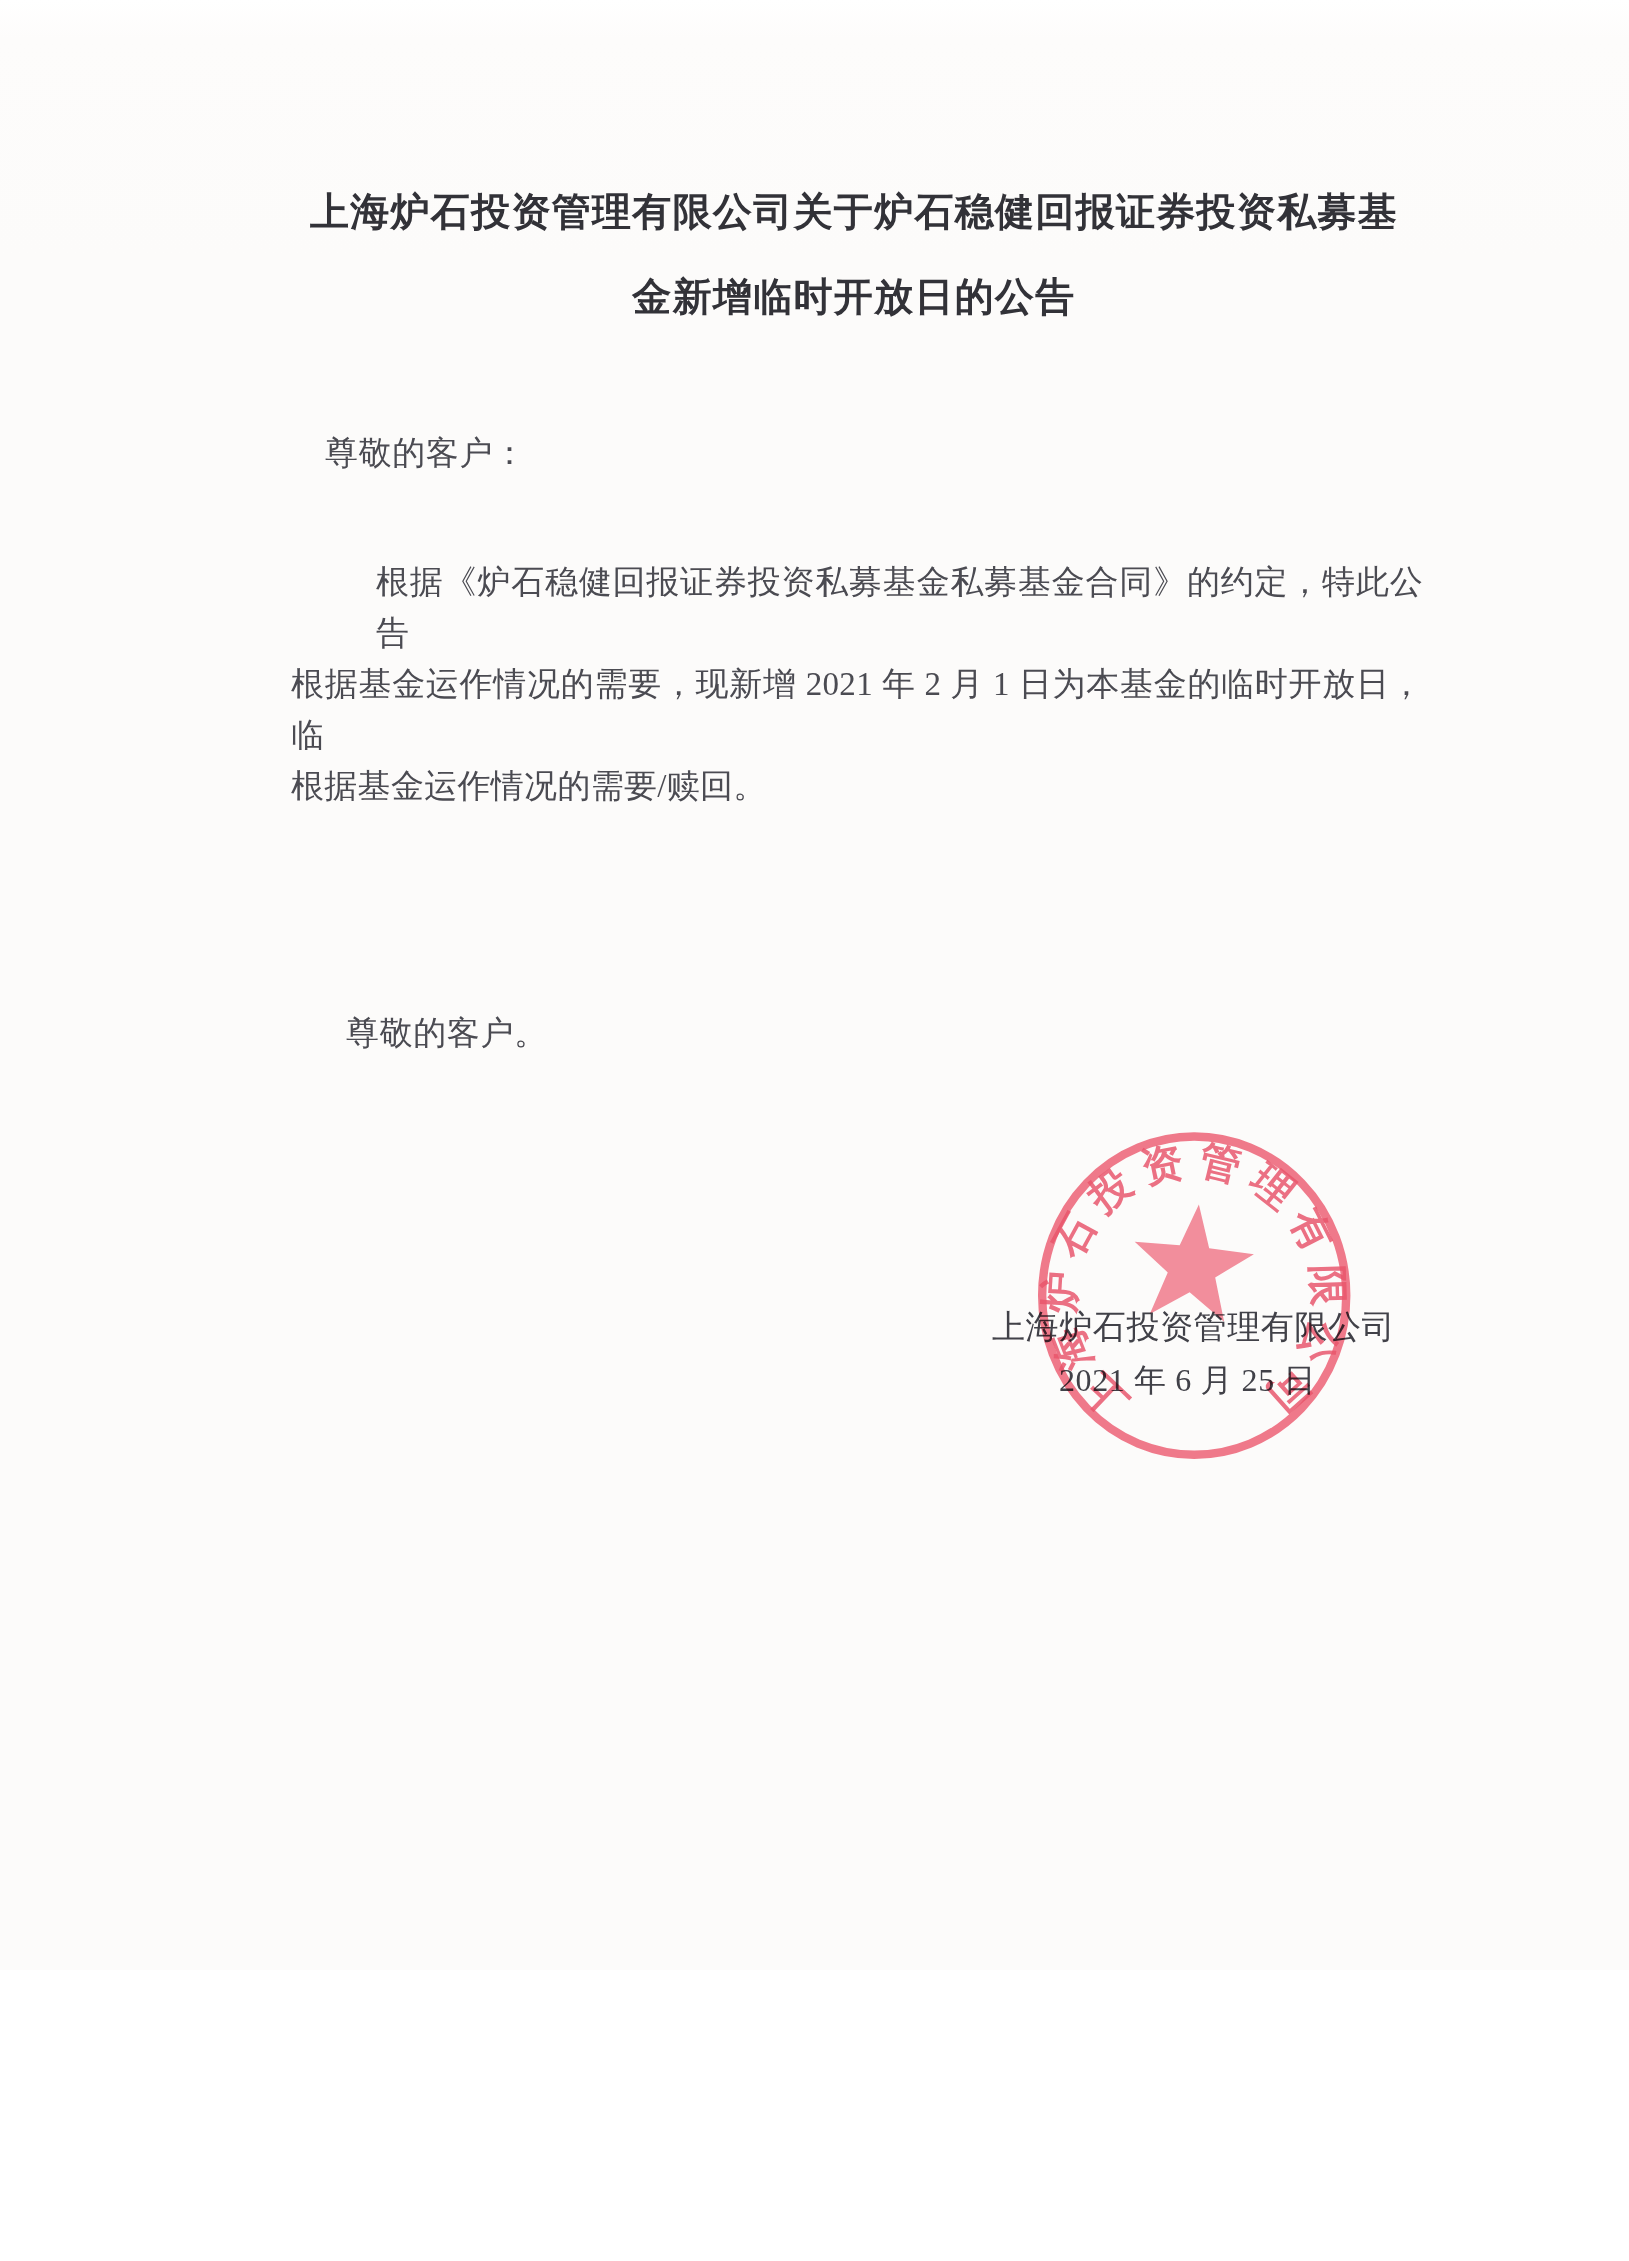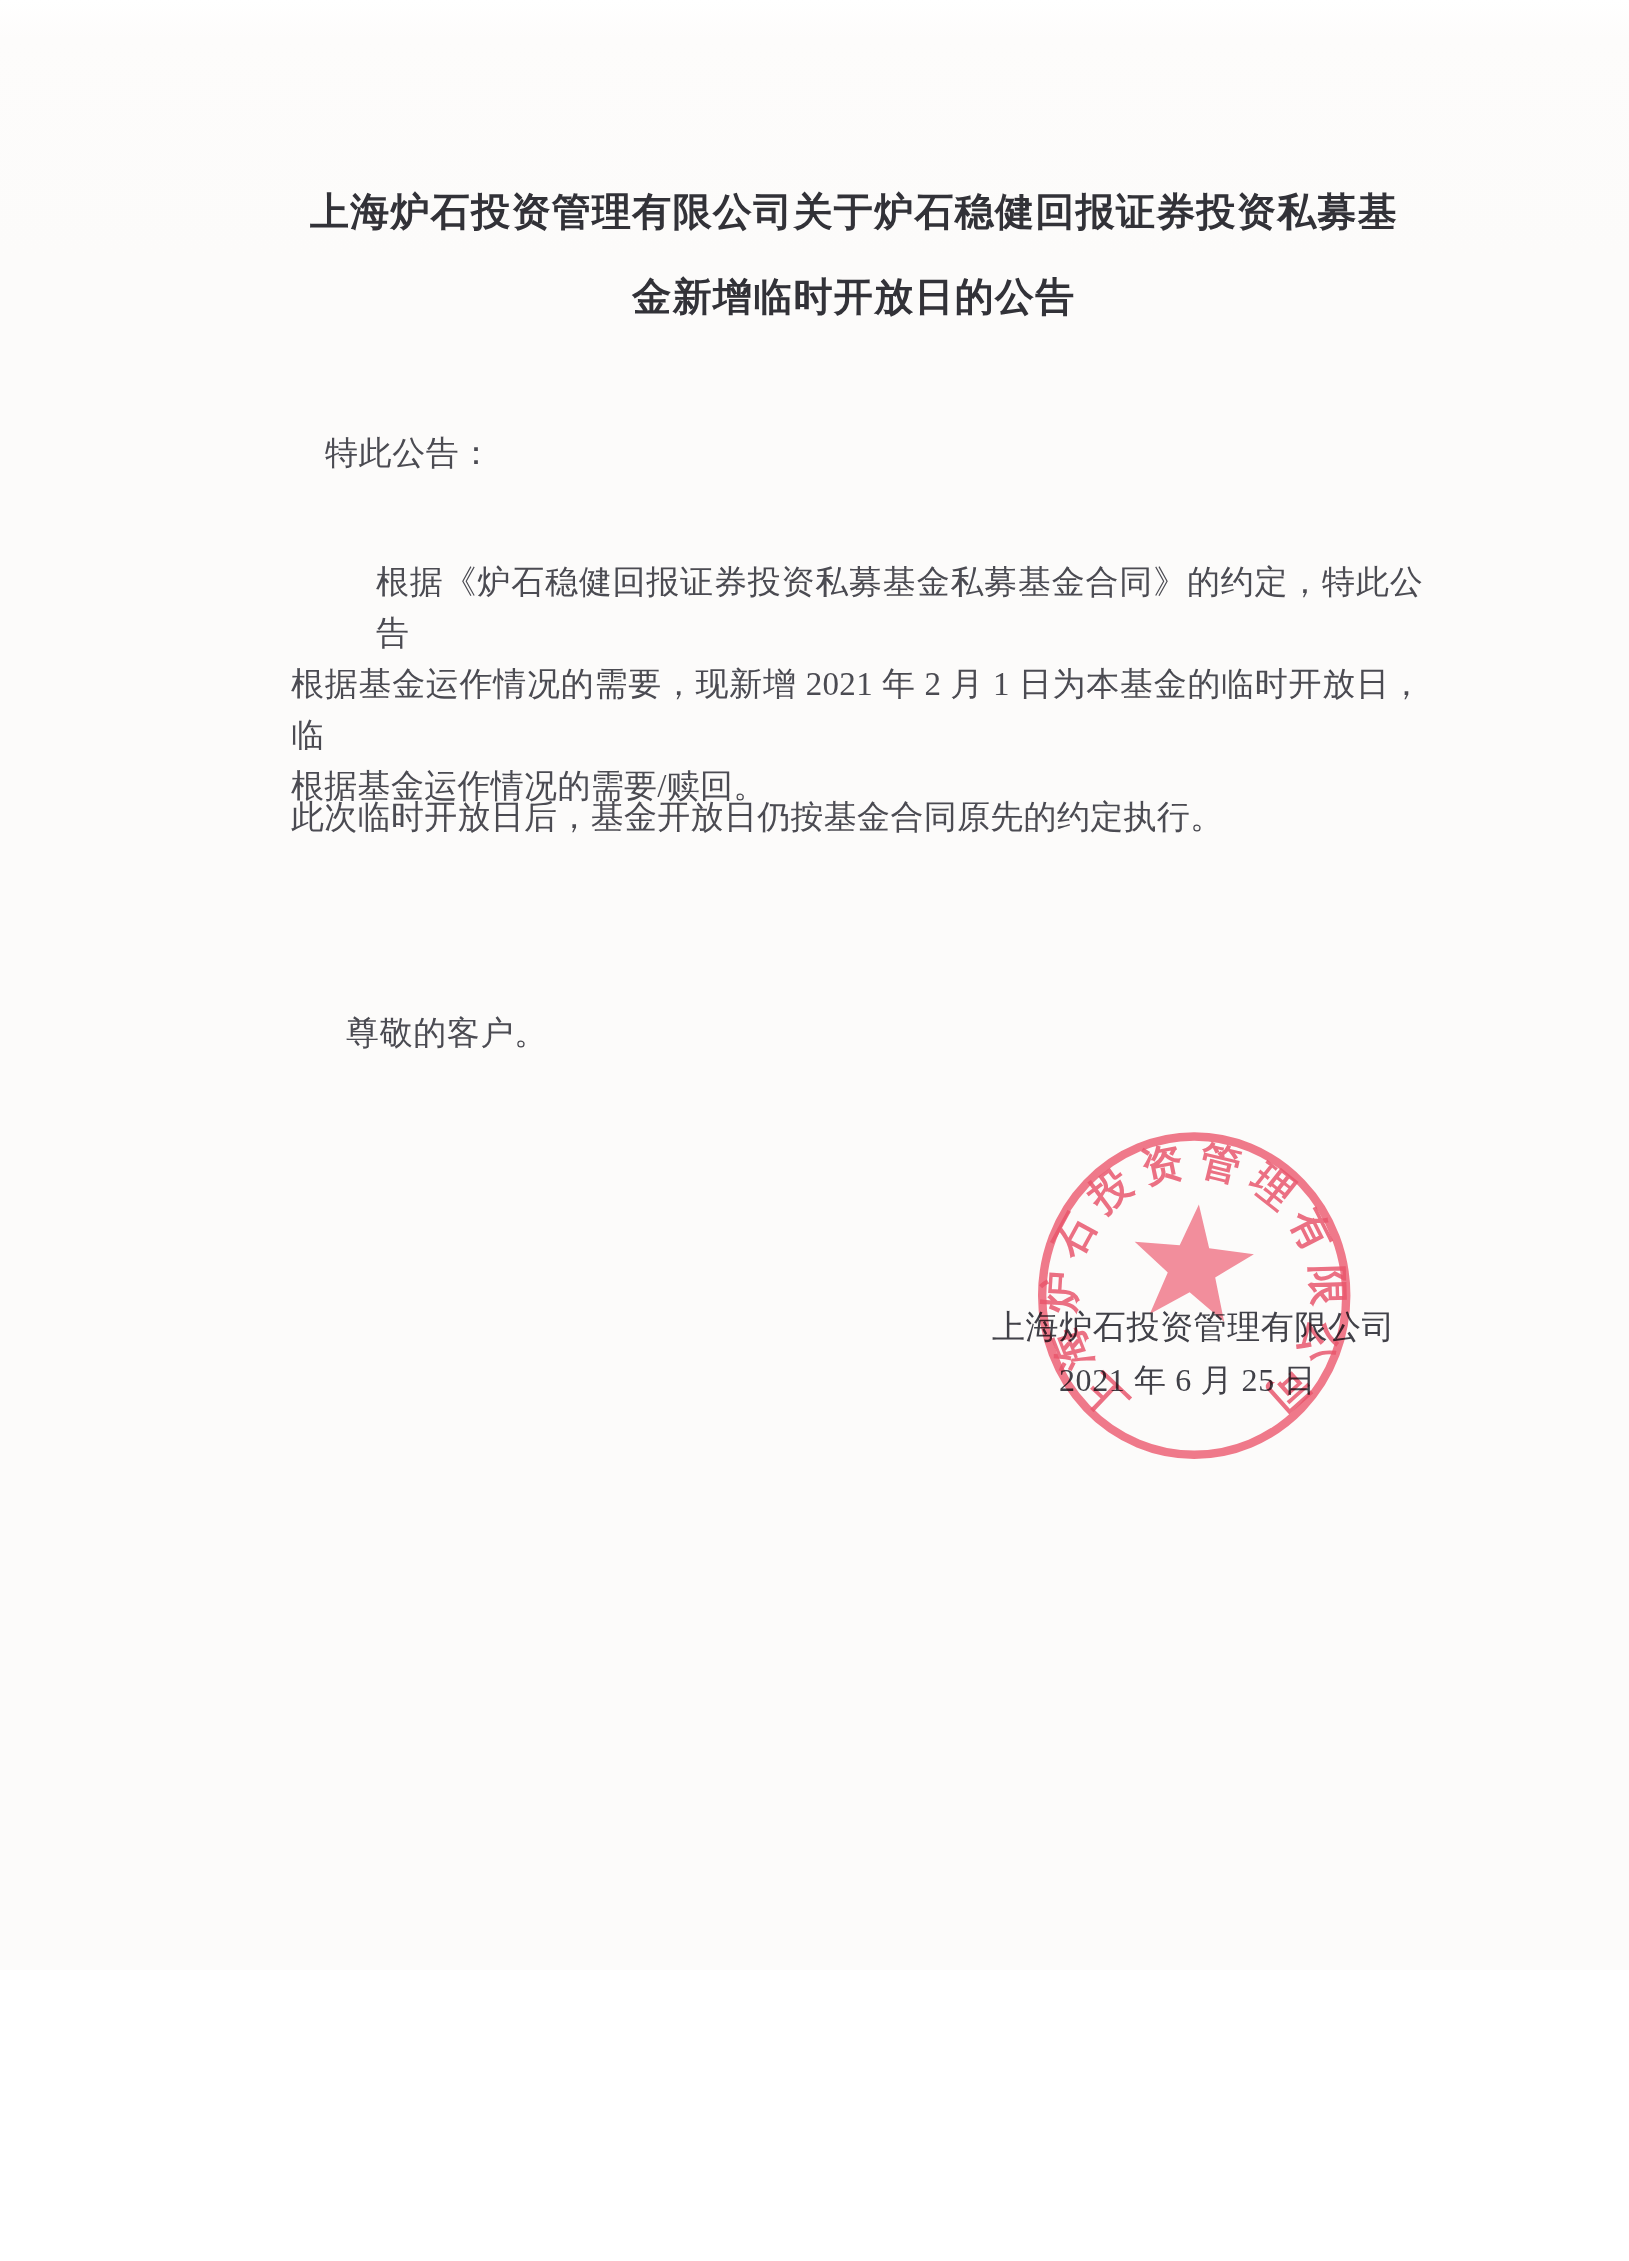--- a/index.html
+++ b/index.html
@@ -105,29 +105,28 @@
 </head>
 <body>
 
 <div class="page">
 
   <div class="doc-title">
     <div>上海炉石投资管理有限公司关于炉石稳健回报证券投资私募基</div>
     <div>金新增临时开放日的公告</div>
   </div>
 
-  <div class="greeting">特此公告：</div>
+  <div class="greeting">尊敬的客户：</div>
 
   <div class="para-1">
     <div class="line-fill line-indent">根据《炉石稳健回报证券投资私募基金私募基金合同》的约定，特此公告</div>
     <div class="line-fill">根据基金运作情况的需要，现新增 2021 年 2 月 1 日为本基金的临时开放日，临</div>
     <div>根据基金运作情况的需要/赎回。</div>
   </div>
 
-  <div class="para-2">此次临时开放日后，基金开放日仍按基金合同原先的约定执行。</div>
 
   <div class="closing">尊敬的客户。</div>
 
   <div class="sig-company">上海炉石投资管理有限公司</div>
 
   <div class="sig-date">2021 年 6 月 25 日</div>
 
   <svg class="stamp" viewBox="0 0 520 520" xmlns="http://www.w3.org/2000/svg">
     <defs>
       <path id="seal-arc" d="M 165,417 A 186,186 0 1 1 351,417" fill="none"></path>

